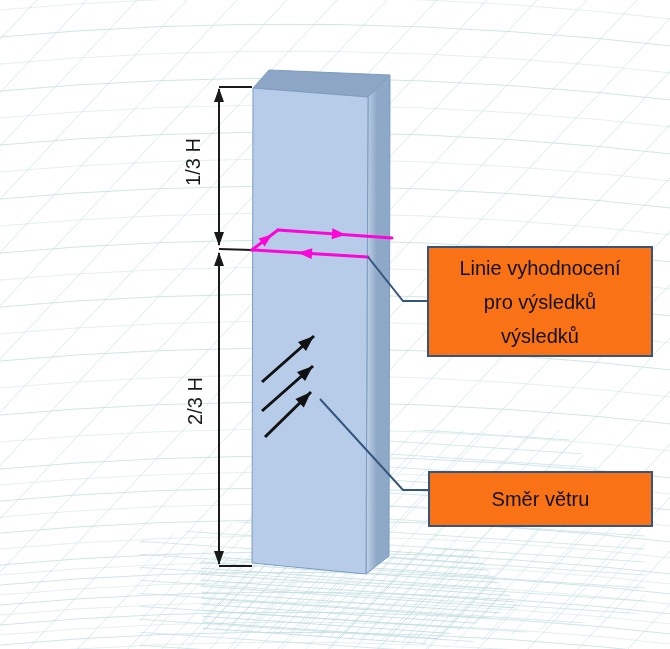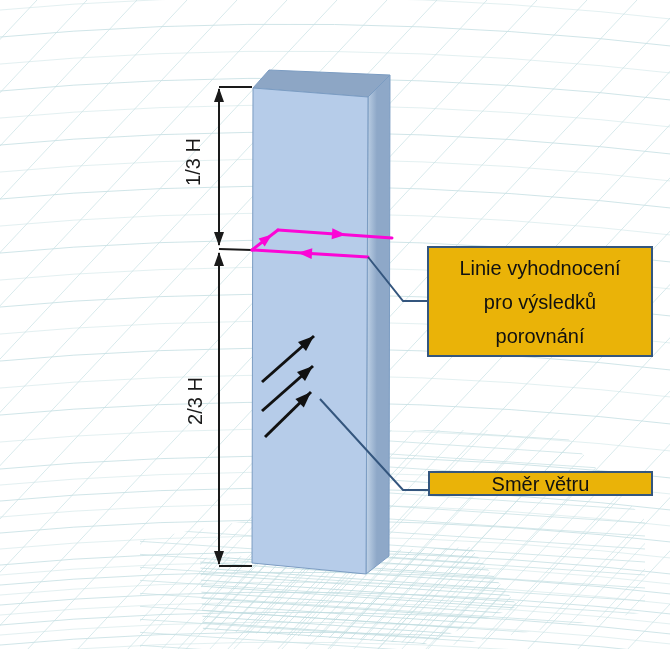--- a/index.html
+++ b/index.html
@@ -8,21 +8,21 @@
     font-family:"Liberation Sans", sans-serif;
   }
   #stage svg{position:absolute;left:0;top:0;}
   .dim-label{
     position:absolute;width:84px;height:26px;line-height:26px;
     text-align:center;font-size:20px;color:#1a1a1a;
     transform:rotate(-90deg);transform-origin:center center;
     white-space:nowrap;user-select:none;
   }
   .callout{
-    position:absolute;background:#eab308;
+    position:absolute;background:#f97316;
     border:2px solid var(--callout-border,#34567e);
     box-sizing:border-box;color:#111;
     display:flex;flex-direction:column;justify-content:center;align-items:center;
     font-size:20px;text-align:center;
   }
   .callout .line{line-height:34px;white-space:nowrap;}
 </style>
 </head>
 <body>
 
@@ -345,20 +345,20 @@
       </g>
   </svg>
 
   <div class="dim-label" style="left:151px;top:149px;">1/3 H</div>
 
   <div class="dim-label" style="left:153px;top:388px;">2/3 H</div>
 
   <div class="callout" style="left:427px;top:246px;width:226px;height:111px;">
     <div class="line">Linie vyhodnocení</div>
     <div class="line">pro výsledků</div>
-    <div class="line">porovnání</div>
+    <div class="line">výsledků</div>
   </div>
 
-  <div class="callout" style="left:428px;top:471px;width:225px;height:25px;">
+  <div class="callout" style="left:428px;top:471px;width:225px;height:56px;">
     <div class="line">Směr větru</div>
   </div>
 
 </div>
 
 </body></html>

